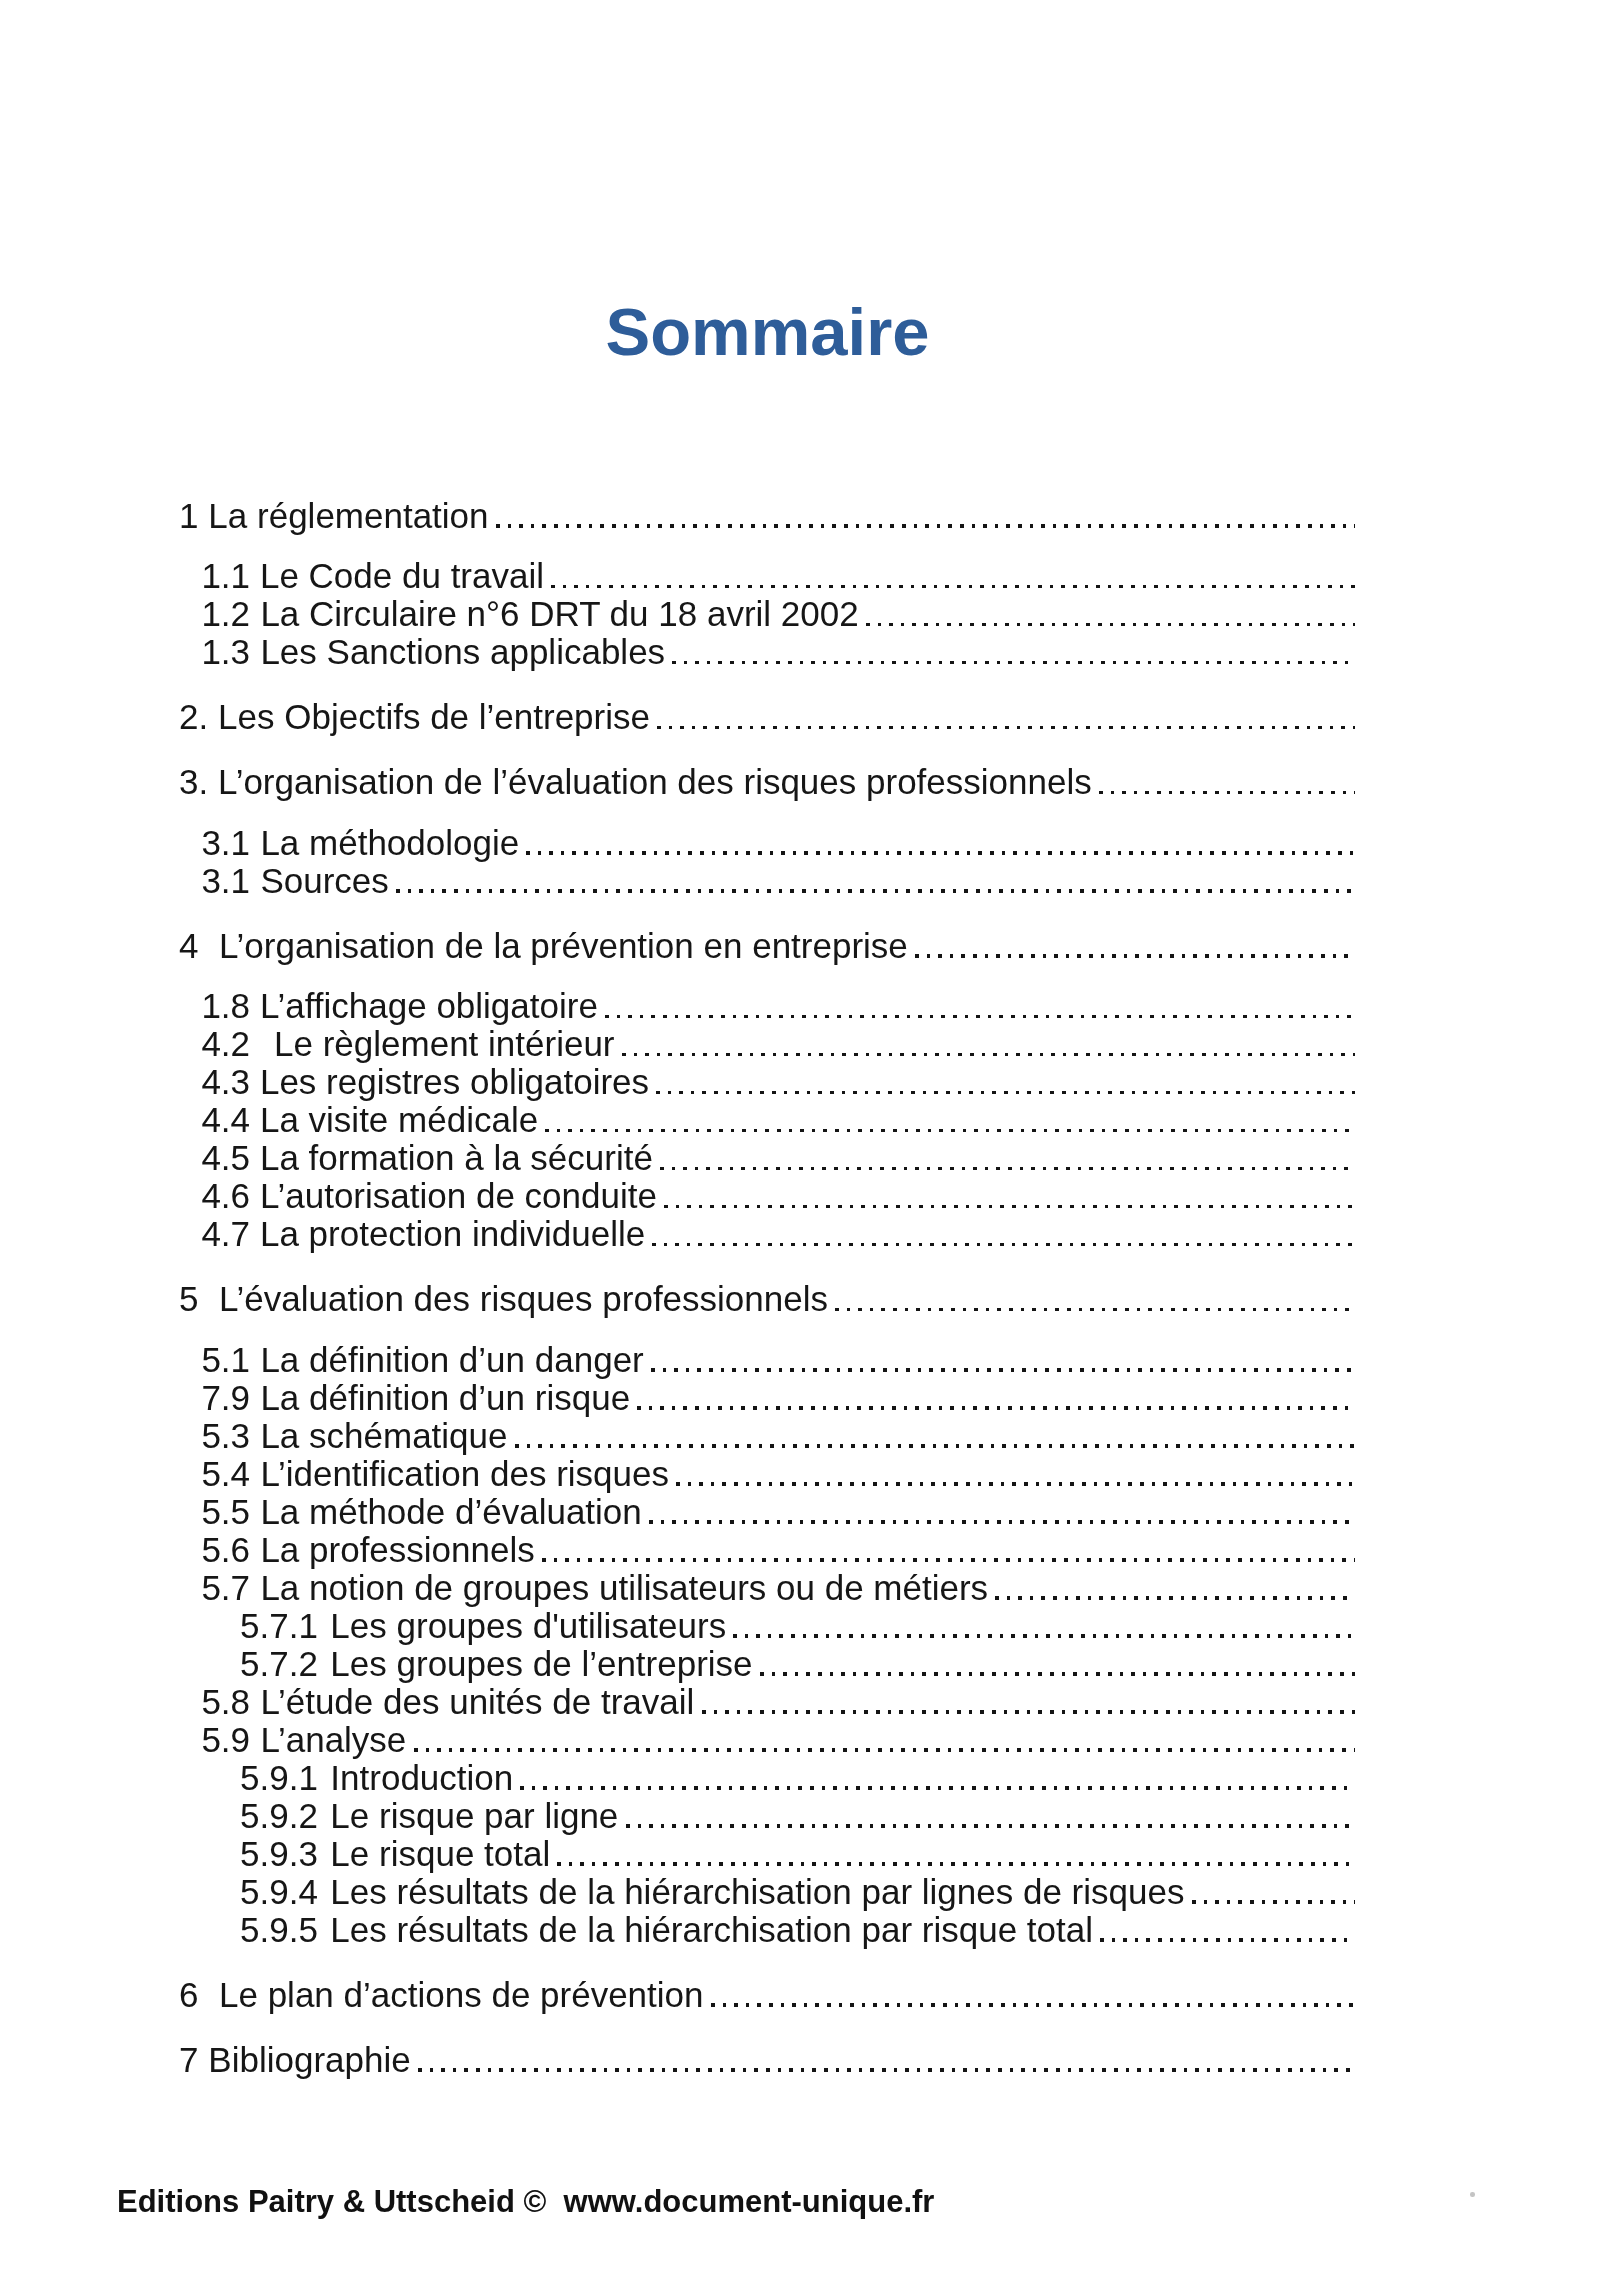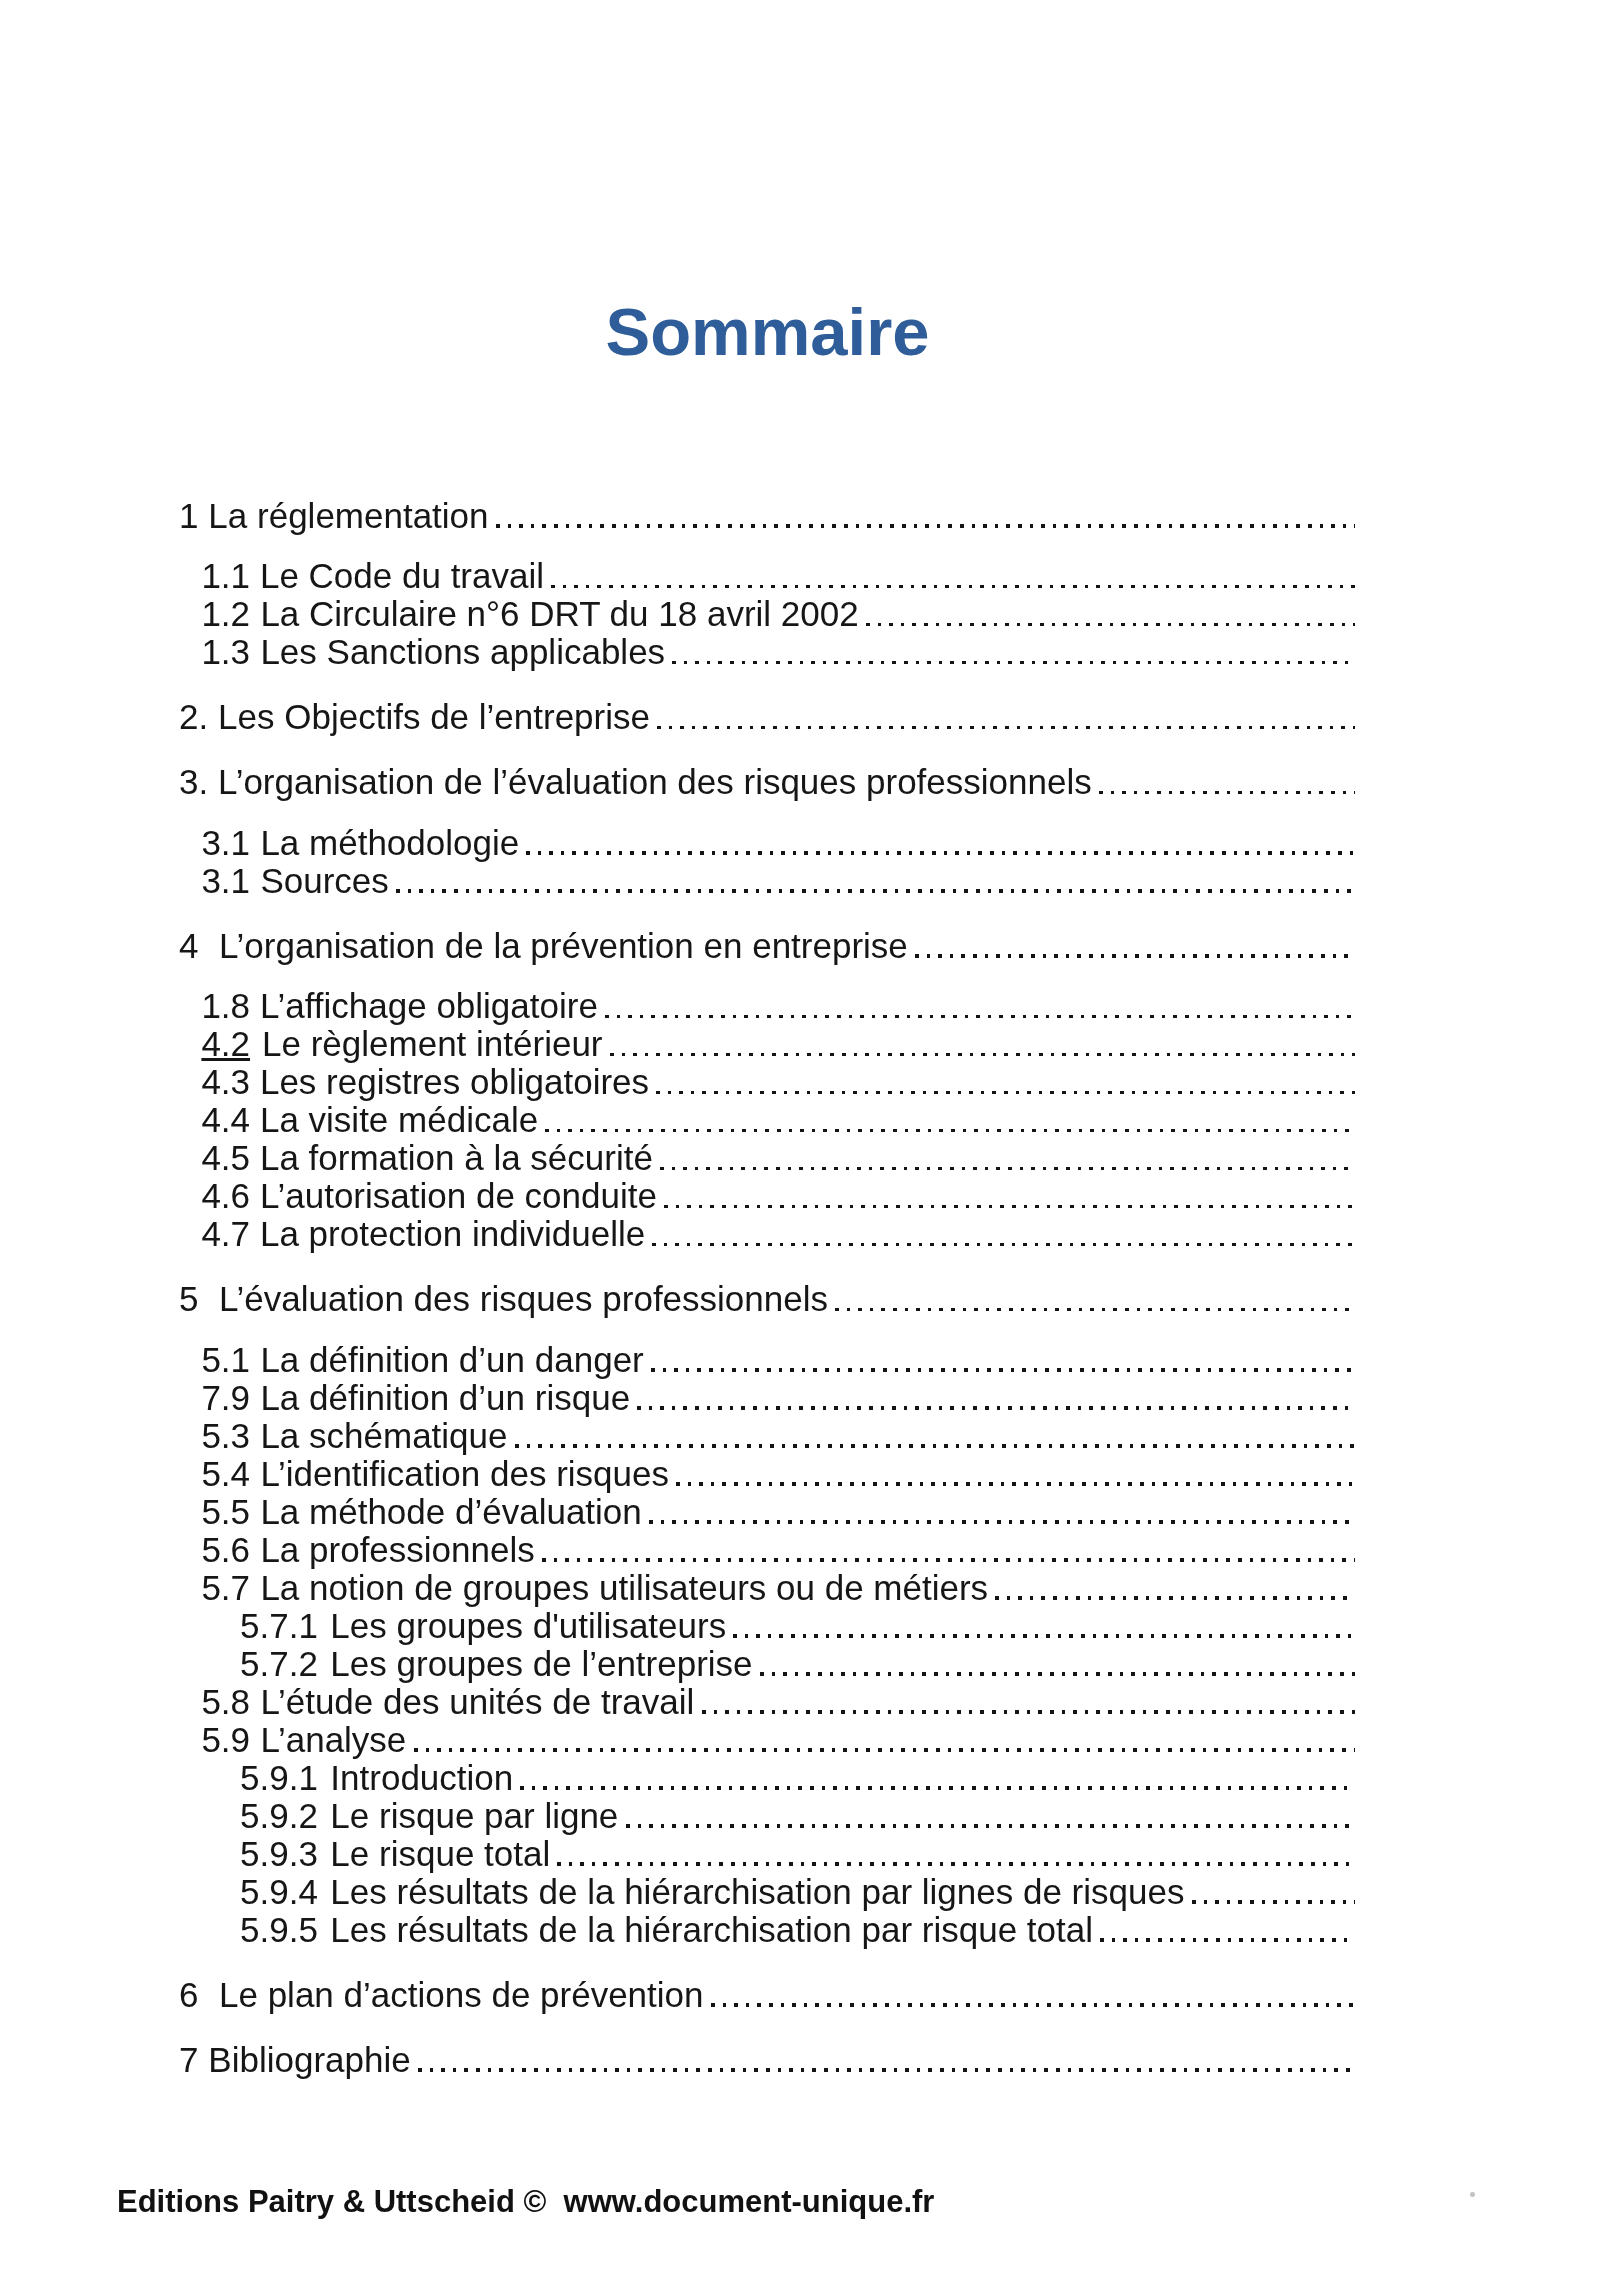--- a/index.html
+++ b/index.html
@@ -35,21 +35,21 @@
   }
   .entry .num{flex:0 0 auto;}
   .entry .t{flex:0 0 auto;}
   .entry .dots{
     flex:1 1 auto;
     height:3.6px;
     margin-left:7.2px;
     background:repeating-linear-gradient(to right,#141414 0 3.6px,transparent 3.6px 11.6px);
   }
   .gap-space  > .num{margin-right:9.9px;}
-  .gap-space2 > .num{margin-right:12px;text-decoration:underline;}
+  .gap-space2 > .num{margin-right:24px;}
   .l1.gap-tab > .num{min-width:40px;}
   .l2.gap-tab > .num{min-width:59px;}
   .l3.gap-space > .num{margin-right:12.5px;}
   .l2{margin-left:22.4px;}
   .l3{margin-left:61px;}
   .footer{
     position:absolute;
     left:117px;
     top:2183px;
     font-weight:bold;

